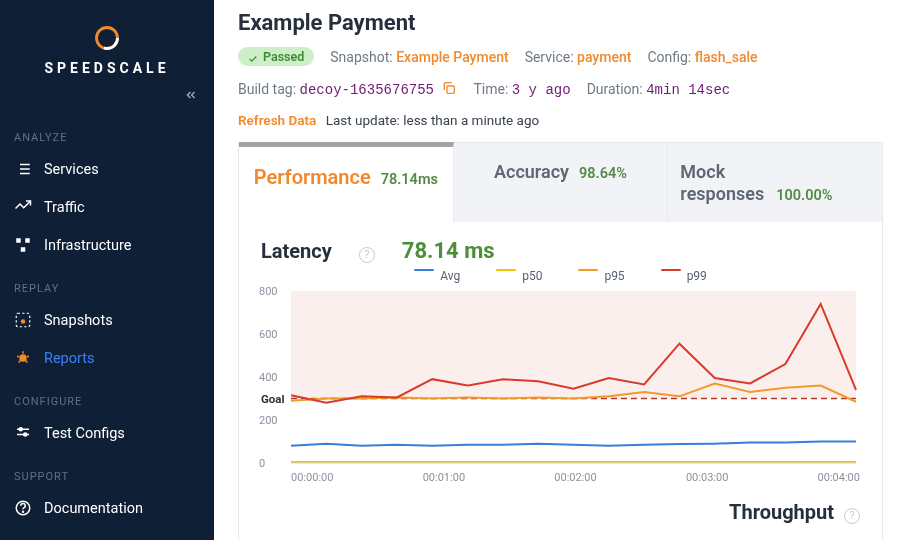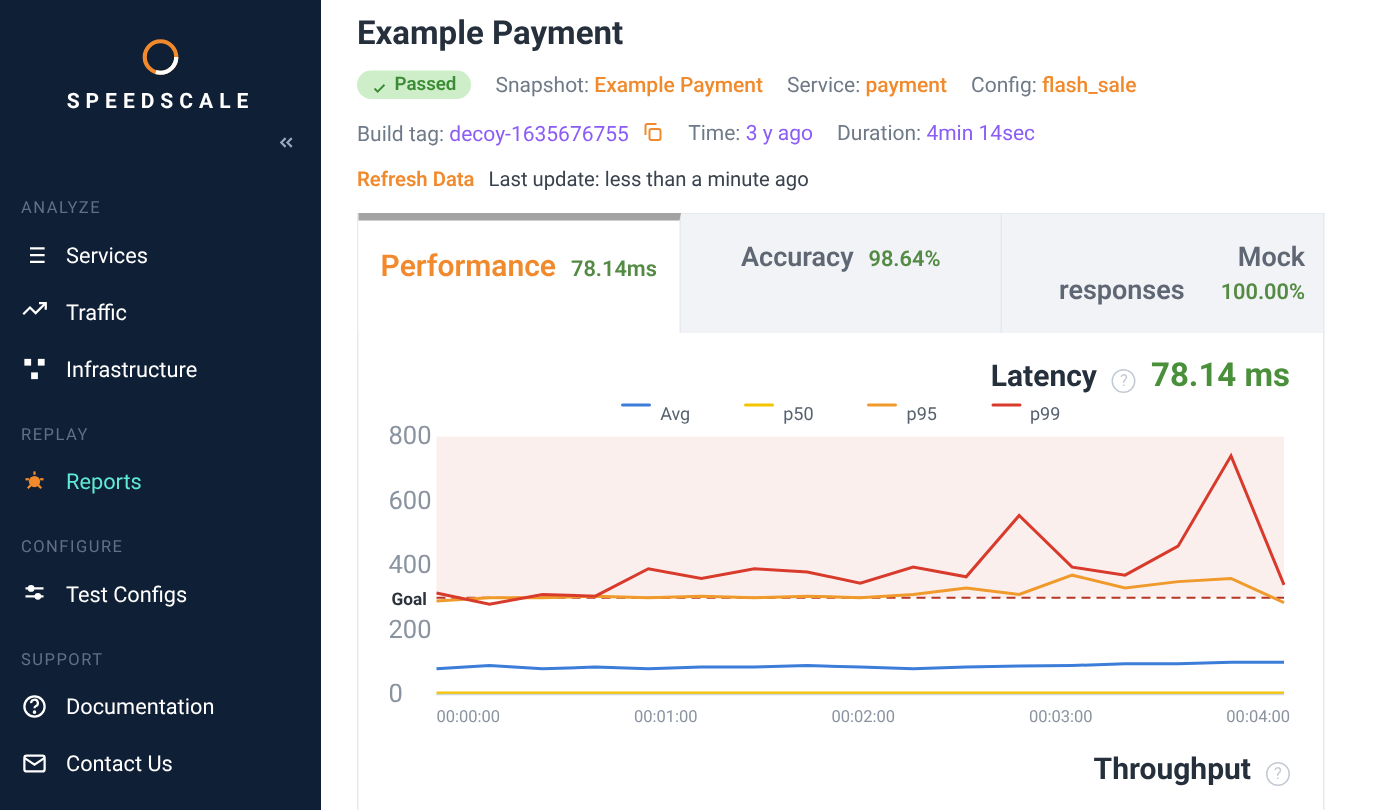--- a/index.html
+++ b/index.html
@@ -8,70 +8,70 @@
 
   
   .sidebar { width: 214px; background: #0f1f35; color: #a2aec3; flex-shrink: 0; display:flex; flex-direction:column; padding-top: 18px; }
   .logo-row { display:flex; align-items:center; gap:8px; padding: 6px 18px 8px 18px; flex-direction: column; }
   .logo-ring { width:28px; height:28px; }
   .logo-text { color:#fff; letter-spacing:4px; font-weight:700; font-size:14px; }
   .collapse-row { display:flex; justify-content:flex-end; padding: 4px 16px 8px 0; }
   .collapse-icon { color:#9aa7bd; font-size:14px; }
   .section-label { font-size:11px; letter-spacing:1px; color:#636f85; padding: 18px 18px 6px 14px; }
   .nav-item { display:flex; align-items:center; gap:12px; padding:10px 14px; cursor:pointer; font-size:14.5px; color:#ffffff; }
-  .nav-item.active { color:#5eead4; }
+  .nav-item.active { color:#3b82f6; }
   .nav-icon { width:18px; height:18px; display:flex; align-items:center; justify-content:center; color:inherit; }
   .nav-icon svg { width:18px; height:18px; }
 
   
   .track-right { position:relative; flex:1; overflow:hidden; }
   .main-scroll { position:absolute; inset:0 14px 0 0; overflow-y:auto; }
   .main-scroll::-webkit-scrollbar { width:14px; }
   .main-scroll::-webkit-scrollbar-track { background:#f2f4f6; }
   .main-scroll::-webkit-scrollbar-thumb { background:#b6bdc6; border-radius:7px; border:3px solid #f2f4f6; }
 
   .content { padding: 10px 18px 0 24px; }
   .title { font-size:22px; font-weight:700; color:#26303d; margin-bottom:12px; }
 
   .badge { display:inline-flex; align-items:flex-end; gap:5px; background:#cdeec9; color:#3c8c36; border-radius:12px; padding:2px 10px; font-size:12.5px; font-weight:600; }
   .meta-row { display:flex; align-items:center; gap:16px; flex-wrap:wrap; font-size:14px; color:#606a77; margin-bottom:14px; }
   .meta-label { color:#6f7a88; }
   .link-orange { color:#f08a2c; font-weight:500; }
-  .mono-ish { color:#8b5cf6; }
+  .mono-ish { color:#701a75;font-family:Liberation Mono, monospace; }
   .copy-icon { color:#f08a2c; width:16px; height:16px; display:inline-flex; vertical-align:-2px; margin-left:4px; }
   .copy-icon svg { width:16px; height:16px; }
 
   .refresh-row { font-size:13.5px; color:#3a424d; margin-bottom:14px; }
   .refresh-link { color:#f08a2c; font-weight:600; margin-right:6px; }
 
   
   .tabs { display:flex; border:1px solid #e6e9ed; border-bottom:none; }
   .tab { flex:1; padding:18px 12px; text-align:center; background:#f1f3f6; border-right:1px solid #e6e9ed; cursor:pointer; }
   .tab:last-child { border-right:none; }
   .tab.active { background:#fff; border-top:5px solid #a3a3a3; margin-top:-1px; }
   .tab-title { font-size:18px; color:#5e6773; font-weight:600; }
   .tab.active .tab-title { color:#f08a2c; font-size:20px; }
   .tab-val { color:#548b44; font-size:14.5px; font-weight:600; margin-left:6px; }
-  .tab.stack .tab-inner { display:flex; flex-direction:column; align-items:flex-end; line-height:1.2; }
-  .tab.stack .tab-row2 { display:flex; align-items:baseline; gap:18px; }
+  .tab.stack .tab-inner { display:flex; flex-direction:column; align-items:flex-start; line-height:1.2; }
+  .tab.stack .tab-row2 { display:flex; align-items:baseline; gap:6px; }
 
   .panel { border:1px solid #e6e9ed; border-top:none; padding:16px 22px 6px 22px; }
 
-  .metric-head { display:flex; justify-content:flex-end; align-items:baseline; gap:10px; margin-bottom:6px; }
+  .metric-head { display:flex; align-items:baseline; gap:27px; margin-bottom:6px; }
   .metric-name { font-size:20px; color:#26303d; font-weight:700; }
   .q-circle { width:16px;height:16px;border:1.5px solid #c3cad3;border-radius:50%;display:inline-flex;align-items:center;justify-content:center;font-size:11px;color:#c3cad3; }
   .metric-val { font-size:22px; font-weight:700; color:#4a8f3a; }
 
   .legend { display:flex; gap:36px; justify-content:center; font-size:12px; color:#57616e; margin-bottom:4px; }
   .legend-item { display:flex; align-items:flex-start; gap:6px; }
   .swatch { width:20px; height:2px; border-radius:1px; }
 
   .chart { position:relative; height:180px; }
   .chart svg { width:100%; height:100%; }
-  .ytick { position:absolute; left:-2px; font-size:17px; color:#8a93a0; transform:translateY(-50%); }
+  .ytick { position:absolute; left:-2px; font-size:11px; color:#8a93a0; transform:translateY(-50%); }
   .goal-label { position:absolute; left:0; font-size:11.5px; font-weight:700; color:#2b323b; transform:translateY(-50%); }
   .xticks { display:flex; justify-content:space-between; font-size:11px; color:#8a93a0; margin:4px 0 16px 30px; }
 
   .throughput-head { display:flex; justify-content:flex-end; align-items:baseline; gap:10px; margin-top:6px; }
 
 </style>
 </head>
 <body>
 
 <div class="app">
@@ -122,20 +122,29 @@
           <svg viewBox="0 0 24 24" fill="currentColor">
             <rect x="3" y="3" width="6" height="6"></rect>
             <rect x="15" y="3" width="6" height="6"></rect>
             <rect x="9" y="15" width="6" height="6"></rect>
           </svg>
         </span>
       <span>Infrastructure</span>
     </div>
 
     <div class="section-label">REPLAY</div>
+    <div class="nav-item">
+      <span class="nav-icon">
+          <svg viewBox="0 0 24 24" fill="none" stroke="currentColor" stroke-width="1.6">
+            <rect x="3" y="3" width="18" height="18" rx="2" stroke-dasharray="3 3"></rect>
+            <circle cx="12" cy="14" r="3" fill="#f08a2c" stroke="none"></circle>
+          </svg>
+        </span>
+      <span>Snapshots</span>
+    </div>
     <div class="nav-item active">
       <span class="nav-icon">
           <svg viewBox="0 0 24 24" fill="#f08a2c">
             <circle cx="12" cy="12" r="5"></circle>
             <line x1="12" y1="3" x2="12" y2="6" stroke="#f08a2c" stroke-width="2"></line>
             <line x1="4" y1="10" x2="7" y2="10" stroke="#f08a2c" stroke-width="2"></line>
             <line x1="17" y1="10" x2="20" y2="10" stroke="#f08a2c" stroke-width="2"></line>
             <line x1="6" y1="18" x2="9" y2="15" stroke="#f08a2c" stroke-width="2"></line>
             <line x1="18" y1="18" x2="15" y2="15" stroke="#f08a2c" stroke-width="2"></line>
           </svg>

